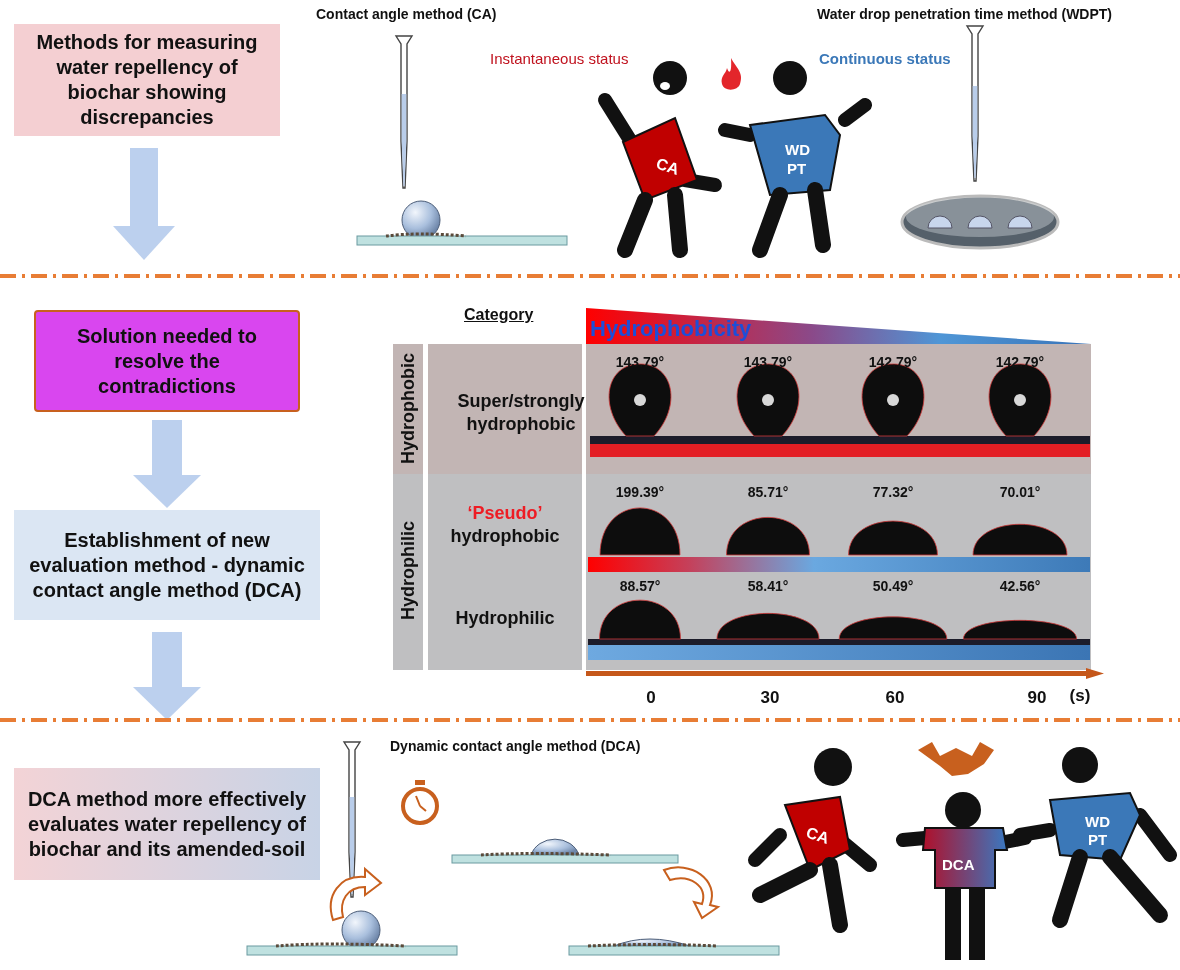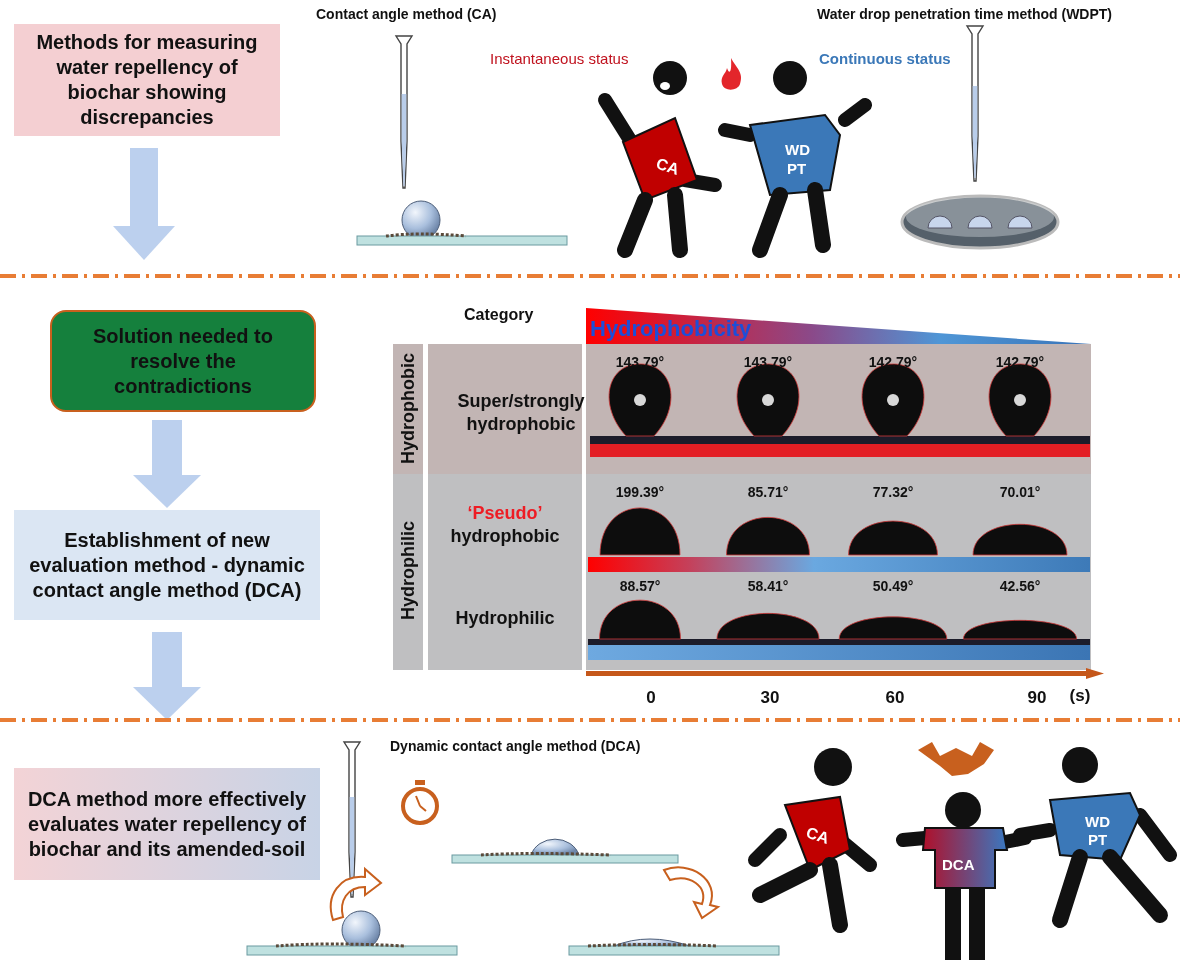--- a/index.html
+++ b/index.html
@@ -1,20 +1,20 @@
 <!DOCTYPE html>
 <html><head>
 <meta charset="utf-8">
 <style>
   html, body { margin:0; padding:0; background:#ffffff; }
   body { width:1180px; height:970px; position:relative; overflow:hidden; font-family:"Liberation Sans", sans-serif; color:#111; }
   .abs { position:absolute; }
   .box { position:absolute; display:flex; align-items:center; justify-content:center; text-align:center; font-weight:bold; font-size:20px; line-height:25px; color:#111; box-sizing:border-box; padding:4px 10px; }
   .box-pink { background:#f4cfd2; }
-  .box-outline { background:#15803d; border:2px solid #c8601e; border-radius:16px;margin-left:16px; }
+  .box-outline { background:#d946ef; border:2px solid #c8601e; border-radius:4px; }
   .box-blue { background:#dbe6f3; }
   .box-grad { background:linear-gradient(90deg,#f3d3d6 0%,#c8d3e6 100%); }
   .divider { position:absolute; left:0; width:1180px; height:4px;
     background-image: repeating-linear-gradient(90deg, #e87d35 0 16px, transparent 16px 22px, #e87d35 22px 25px, transparent 25px 31px); }
   .label-bold { position:absolute; font-weight:bold; font-size:14px; white-space:nowrap; }
   .status-red { color:#c0121e; font-size:15px; font-weight:normal; position:absolute; white-space:nowrap; }
   .status-blue { color:#3b78b8; font-size:15px; font-weight:bold; position:absolute; white-space:nowrap; }
   .cell { position:absolute; box-sizing:border-box; }
   .vert-label { position:absolute; font-weight:bold; font-size:18px; transform:rotate(-90deg); transform-origin:center; white-space:nowrap; text-align:center; }
   .cat-label { position:absolute; font-weight:bold; font-size:18px; line-height:23px; text-align:center; }
@@ -97,21 +97,21 @@
   <polygon points="0,55 68,55 34,88" fill="#bcd0ee"></polygon>
 </svg>
 <div class="box box-blue" style="left:14px;top:510px;width:306px;height:110px;">
   <span>Establishment of new evaluation method - dynamic contact angle method (DCA)</span>
 </div>
 <svg style="left:133px;top:632px;" width="68" height="88">
   <rect x="19" y="0" width="30" height="55" fill="#bcd0ee"></rect>
   <polygon points="0,55 68,55 34,88" fill="#bcd0ee"></polygon>
 </svg>
 
-<div class="label-bold" style="left:464px;top:306px;font-size:16px;">Category</div>
+<div class="label-bold" style="left:464px;top:306px;font-size:16px;text-decoration:underline;">Category</div>
 <svg style="left:586px;top:308px;" width="505" height="36">
   <defs>
       <linearGradient id="wedgeg" x1="0" x2="1">
         <stop offset="0" stop-color="#ff0000"></stop>
         <stop offset="0.45" stop-color="#8a4a8a"></stop>
         <stop offset="0.7" stop-color="#4f96d6"></stop>
         <stop offset="1" stop-color="#3a74b8"></stop>
       </linearGradient>
     </defs>
   <polygon points="0,0 505,36 0,36" fill="url(#wedgeg)"></polygon>

